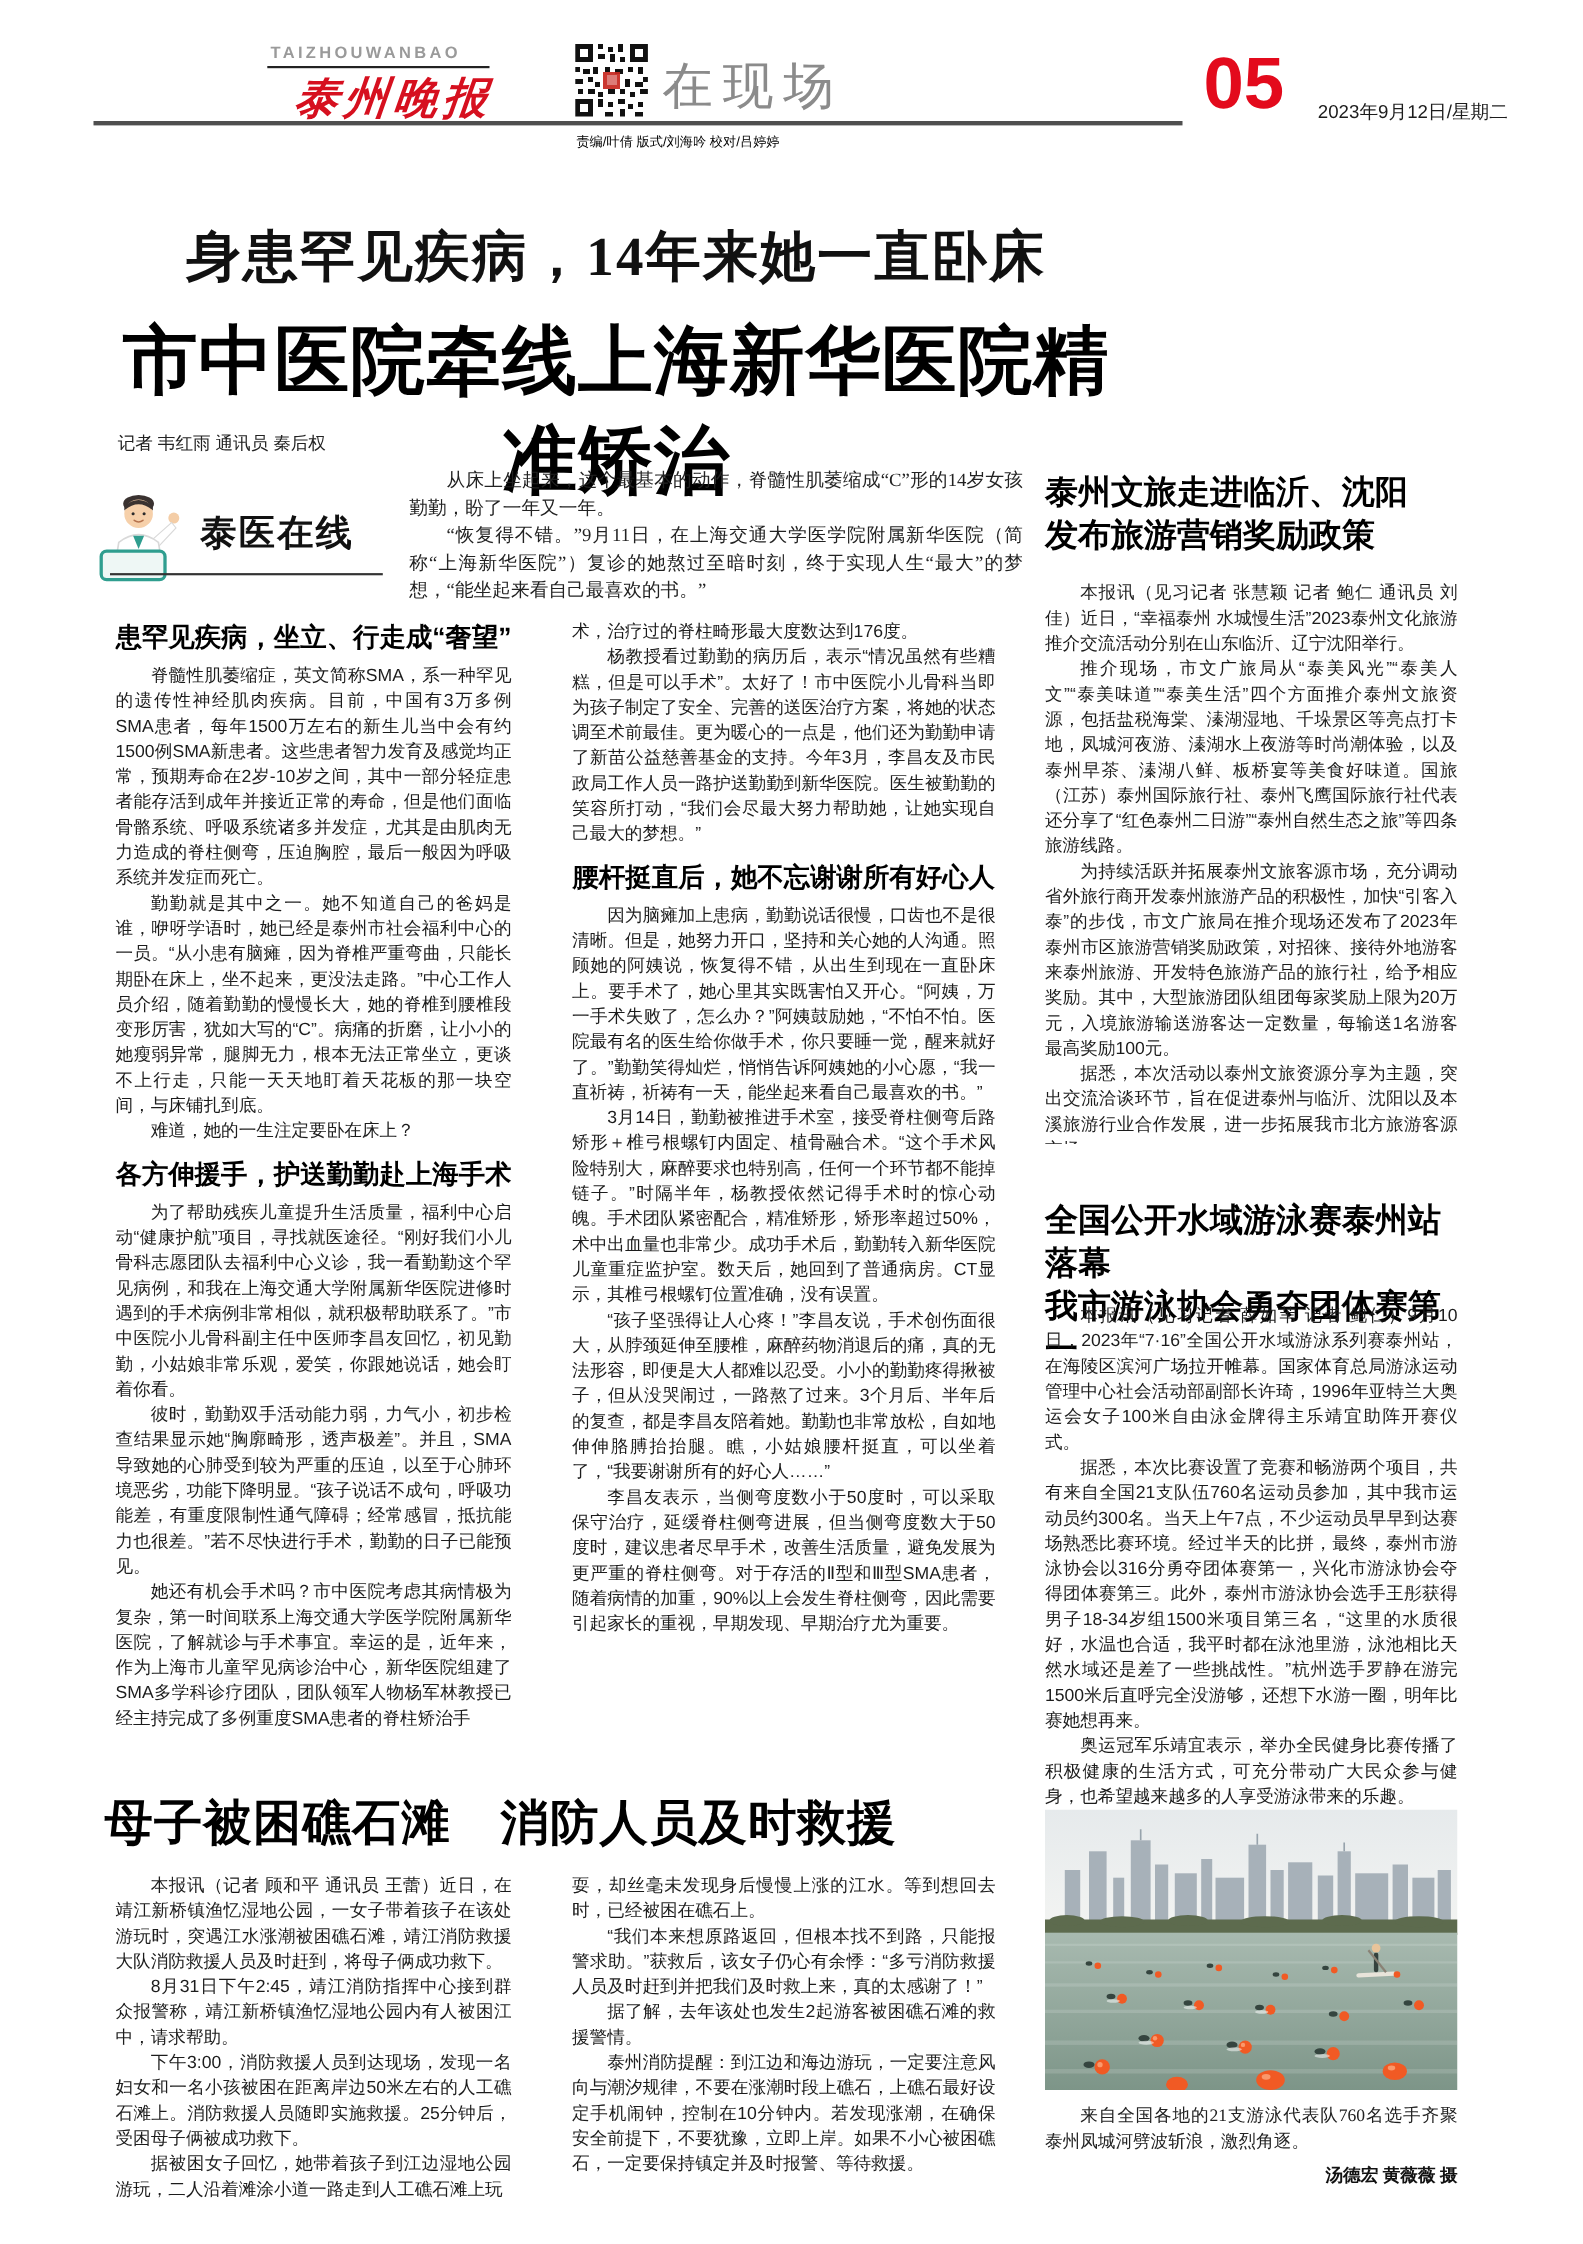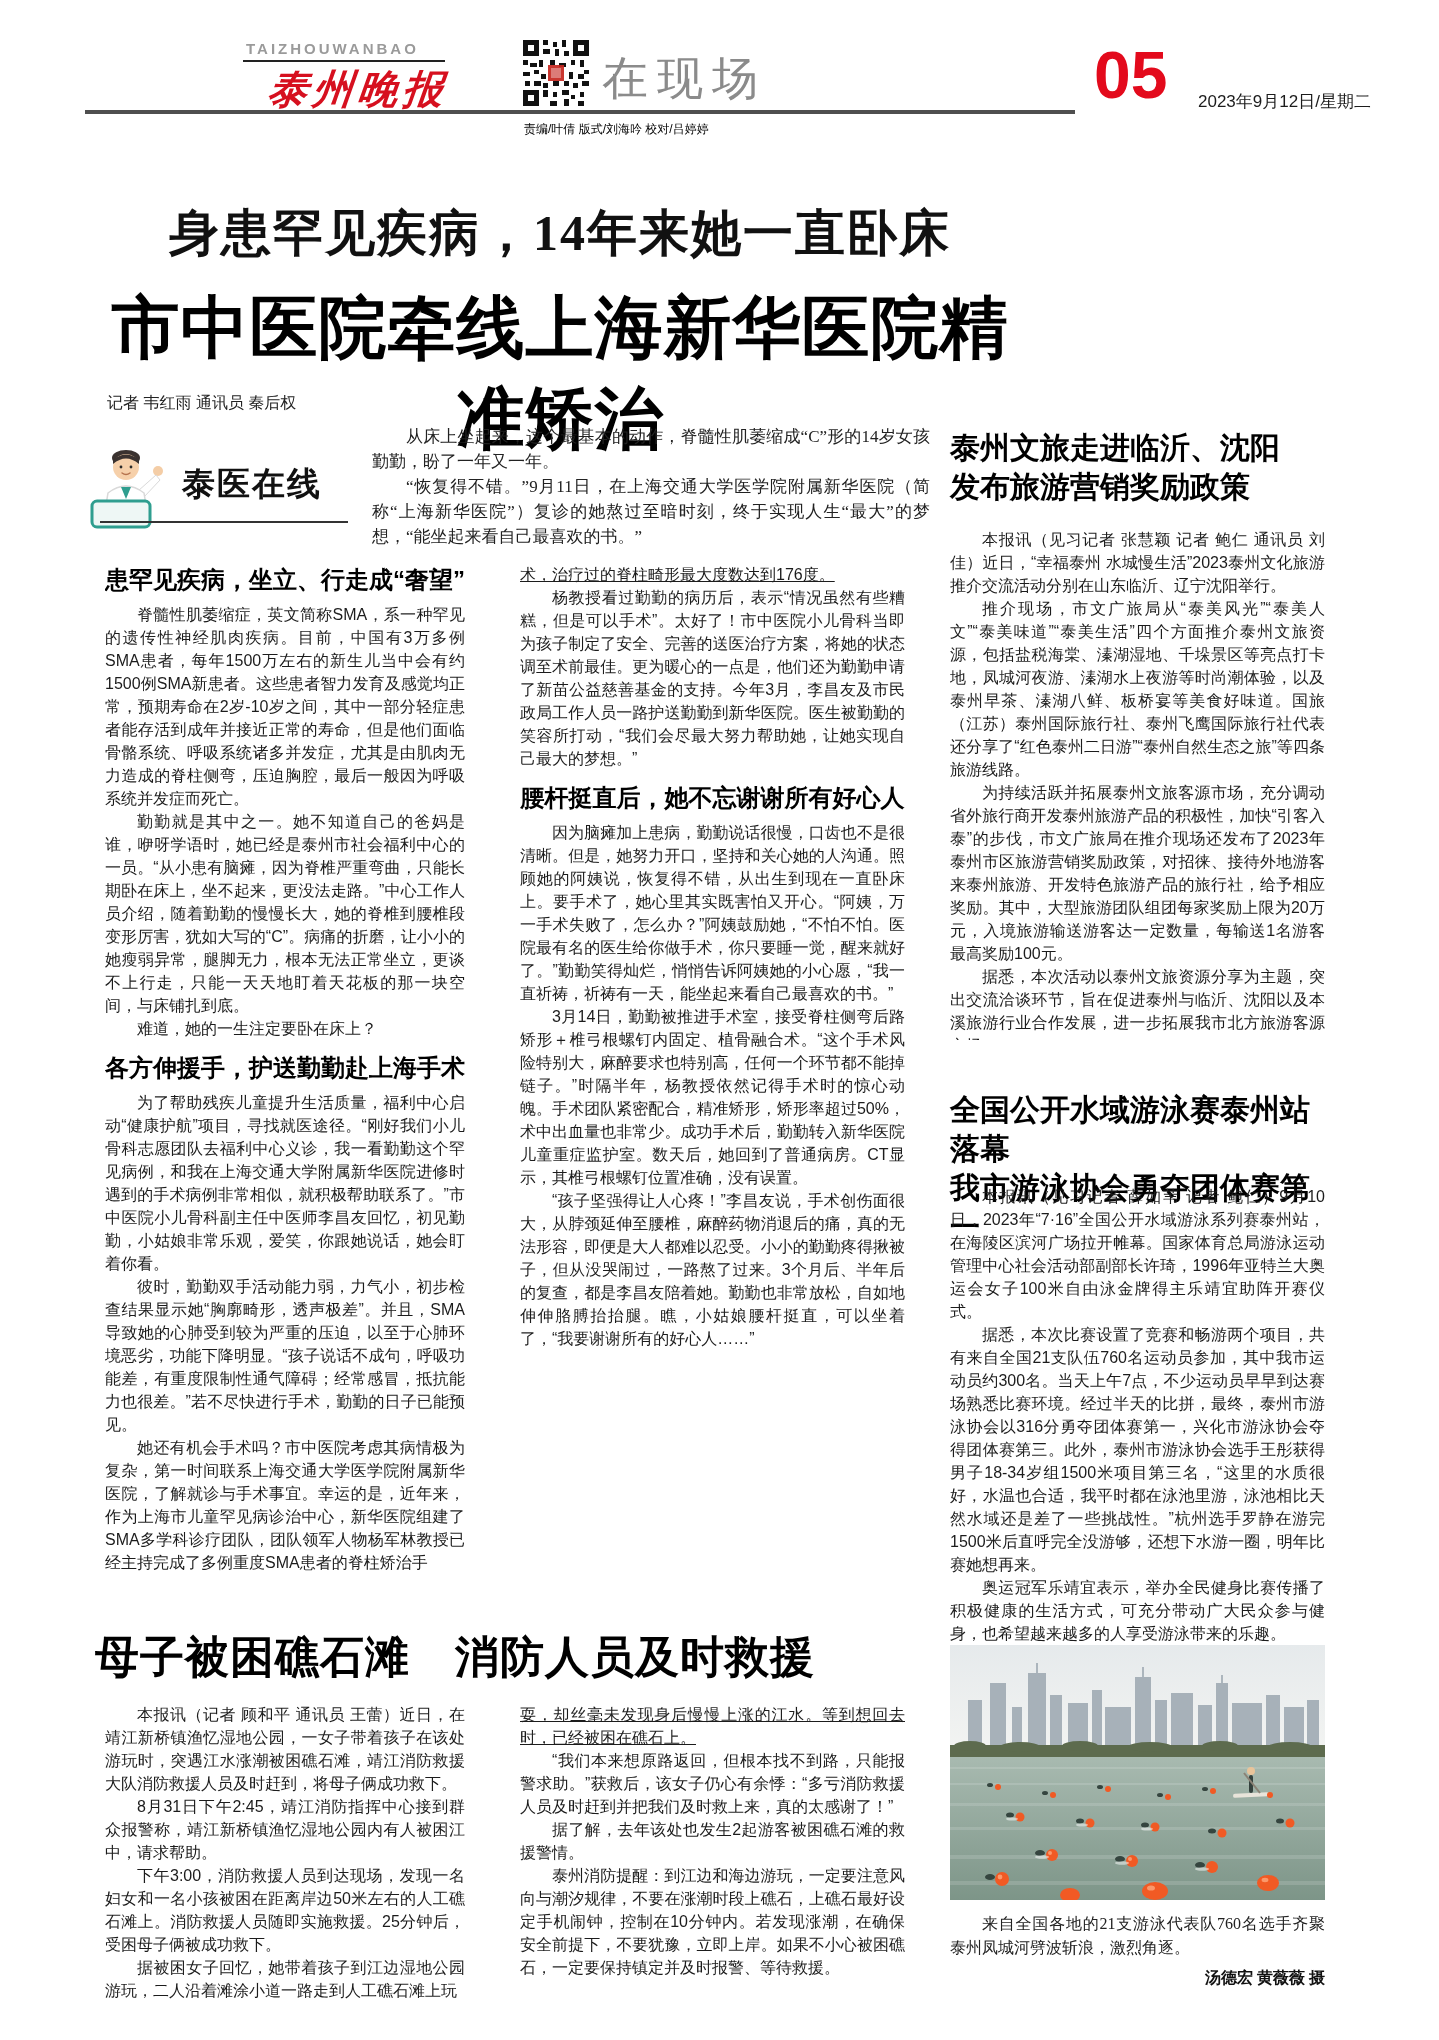--- a/index.html
+++ b/index.html
@@ -22,21 +22,21 @@
   .headline-xl{font-size:68px;font-weight:800;text-align:center;letter-spacing:1px;color:#000;}
   .byline{font-size:16px;color:#222;}
   .intro{font-family:"Liberation Serif",serif;font-size:17px;line-height:25px;color:#222;
          text-align:justify;}
   .intro p{margin:0;text-indent:2em;}
   .badge-label{font-size:33px;font-weight:900;color:#111;letter-spacing:2px;}
   .badge-rule{height:2px;background:#333;}
   
   .news{font-size:16px;line-height:23px;text-align:justify;overflow:hidden;}
   .news p{margin:0;text-indent:2em;}
-  .news p.cont{text-indent:0;text-decoration:underline;}
+  .news p.cont{text-indent:0;}
   .subhead{font-size:24px;font-weight:bold;text-align:center;text-indent:0 !important;
            margin:6px 0 12px 0 !important;color:#000;}
   .subhead.mid{margin-top:16px !important;}
   
   .r-headline{font-size:30px;font-weight:800;line-height:39px;color:#000;}
   
   .rescue-headline{font-size:44px;font-weight:800;letter-spacing:1px;color:#000;}
   
   .caption{font-family:"Liberation Serif",serif;font-size:16px;line-height:24px;color:#222;
            text-align:justify;}
@@ -147,20 +147,21 @@
     <p>她还有机会手术吗？市中医院考虑其病情极为复杂，第一时间联系上海交通大学医学院附属新华医院，了解就诊与手术事宜。幸运的是，近年来，作为上海市儿童罕见病诊治中心，新华医院组建了SMA多学科诊疗团队，团队领军人物杨军林教授已经主持完成了多例重度SMA患者的脊柱矫治手</p>
   </div>
 
   <div class="abs news" style="left:520px;top:563px;width:385px;height:1032px;">
     <p class="cont">术，治疗过的脊柱畸形最大度数达到176度。</p>
     <p>杨教授看过勤勤的病历后，表示“情况虽然有些糟糕，但是可以手术”。太好了！市中医院小儿骨科当即为孩子制定了安全、完善的送医治疗方案，将她的状态调至术前最佳。更为暖心的一点是，他们还为勤勤申请了新苗公益慈善基金的支持。今年3月，李昌友及市民政局工作人员一路护送勤勤到新华医院。医生被勤勤的笑容所打动，“我们会尽最大努力帮助她，让她实现自己最大的梦想。”</p>
     <p class="subhead mid">腰杆挺直后，她不忘谢谢所有好心人</p>
     <p>因为脑瘫加上患病，勤勤说话很慢，口齿也不是很清晰。但是，她努力开口，坚持和关心她的人沟通。照顾她的阿姨说，恢复得不错，从出生到现在一直卧床上。要手术了，她心里其实既害怕又开心。“阿姨，万一手术失败了，怎么办？”阿姨鼓励她，“不怕不怕。医院最有名的医生给你做手术，你只要睡一觉，醒来就好了。”勤勤笑得灿烂，悄悄告诉阿姨她的小心愿，“我一直祈祷，祈祷有一天，能坐起来看自己最喜欢的书。”</p>
     <p>3月14日，勤勤被推进手术室，接受脊柱侧弯后路矫形＋椎弓根螺钉内固定、植骨融合术。“这个手术风险特别大，麻醉要求也特别高，任何一个环节都不能掉链子。”时隔半年，杨教授依然记得手术时的惊心动魄。手术团队紧密配合，精准矫形，矫形率超过50%，术中出血量也非常少。成功手术后，勤勤转入新华医院儿童重症监护室。数天后，她回到了普通病房。CT显示，其椎弓根螺钉位置准确，没有误置。</p>
     <p>“孩子坚强得让人心疼！”李昌友说，手术创伤面很大，从脖颈延伸至腰椎，麻醉药物消退后的痛，真的无法形容，即便是大人都难以忍受。小小的勤勤疼得揪被子，但从没哭闹过，一路熬了过来。3个月后、半年后的复查，都是李昌友陪着她。勤勤也非常放松，自如地伸伸胳膊抬抬腿。瞧，小姑娘腰杆挺直，可以坐着了，“我要谢谢所有的好心人……”</p>
+    <p>李昌友表示，当侧弯度数小于50度时，可以采取保守治疗，延缓脊柱侧弯进展，但当侧弯度数大于50度时，建议患者尽早手术，改善生活质量，避免发展为更严重的脊柱侧弯。对于存活的Ⅱ型和Ⅲ型SMA患者，随着病情的加重，90%以上会发生脊柱侧弯，因此需要引起家长的重视，早期发现、早期治疗尤为重要。</p>
   </div>
 
   <div class="abs r-headline" style="left:950px;top:428px;width:378px;">
     <div>泰州文旅走进临沂、沈阳</div>
     <div>发布旅游营销奖励政策</div>
   </div>
   <div class="abs news" style="left:950px;top:528px;width:375px;height:512px;">
     <p>本报讯（见习记者 张慧颖 记者 鲍仁 通讯员 刘佳）近日，“幸福泰州 水城慢生活”2023泰州文化旅游推介交流活动分别在山东临沂、辽宁沈阳举行。</p>
     <p>推介现场，市文广旅局从“泰美风光”“泰美人文”“泰美味道”“泰美生活”四个方面推介泰州文旅资源，包括盐税海棠、溱湖湿地、千垛景区等亮点打卡地，凤城河夜游、溱湖水上夜游等时尚潮体验，以及泰州早茶、溱湖八鲜、板桥宴等美食好味道。国旅（江苏）泰州国际旅行社、泰州飞鹰国际旅行社代表还分享了“红色泰州二日游”“泰州自然生态之旅”等四条旅游线路。</p>
     <p>为持续活跃并拓展泰州文旅客源市场，充分调动省外旅行商开发泰州旅游产品的积极性，加快“引客入泰”的步伐，市文广旅局在推介现场还发布了2023年泰州市区旅游营销奖励政策，对招徕、接待外地游客来泰州旅游、开发特色旅游产品的旅行社，给予相应奖励。其中，大型旅游团队组团每家奖励上限为20万元，入境旅游输送游客达一定数量，每输送1名游客最高奖励100元。</p>

